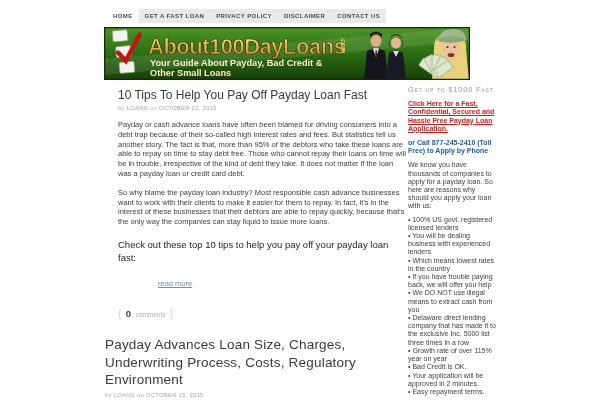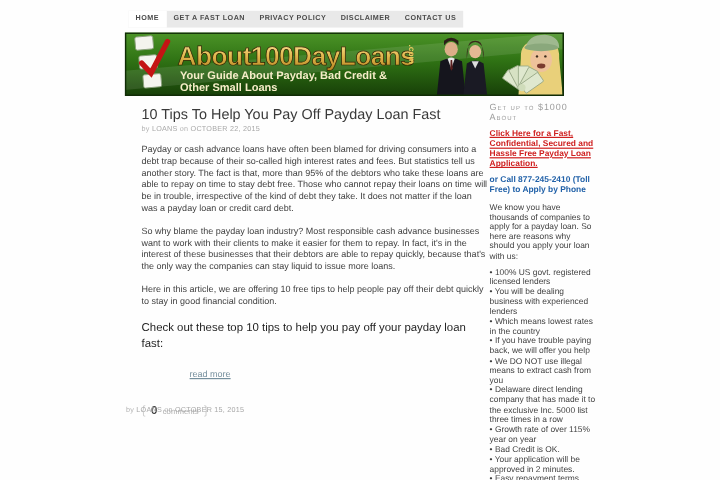--- a/index.html
+++ b/index.html
@@ -130,44 +130,44 @@
     <h1 class="post-title">10 Tips To Help You Pay Off Payday Loan Fast</h1>
     <div class="byline">
       <span>by</span>
       <span class="caps">LOANS</span>
       <span>on</span>
       <span class="caps">OCTOBER 22, 2015</span>
     </div>
     <div class="paras">
         <p>Payday or cash advance loans have often been blamed for driving consumers into a debt trap because of their so-called high interest rates and fees. But statistics tell us another story. The fact is that, more than 95% of the debtors who take these loans are able to repay on time to stay debt free. Those who cannot repay their loans on time will be in trouble, irrespective of the kind of debt they take. It does not matter if the loan was a payday loan or credit card debt.</p>
         <p>So why blame the payday loan industry? Most responsible cash advance businesses want to work with their clients to make it easier for them to repay. In fact, it's in the interest of these businesses that their debtors are able to repay quickly, because that's the only way the companies can stay liquid to issue more loans.</p>
-        <p>Here in this article, we are offering 10 free tips to help people pay off their debt quickly to stay in good financial condition.</p>
       </div>
     <h2 class="sub">Check out these top 10 tips to help you pay off your payday loan fast:</h2>
     <a class="readmore" href="#">read more</a>
     <div class="comments">
       <span class="brace">{</span>
       <span class="ccount">0</span>
       <span class="clabel">comments</span>
       <span class="brace">}</span>
     </div>
   </article>
 
   <article class="post2">
+    <h1 class="post-title2">Payday Advances Loan Size, Charges, Underwriting Process, Costs, Regulatory Environment</h1>
     <div class="byline">
       <span>by</span>
       <span class="caps">LOANS</span>
       <span>on</span>
       <span class="caps">OCTOBER 15, 2015</span>
     </div>
 
   </article>
 
   <aside class="sidebar">
-    <div class="sb-head">Get up to $1000 About</div>
+    <div class="sb-head">Get up to $1000 Fast</div>
     <a class="sb-apply" href="#">Click Here for a Fast, Confidential, Secured and Hassle Free Payday Loan Application.</a>
     <div class="sb-phone">or Call 877-245-2410 (Toll Free) to Apply by Phone</div>
     <p class="sb-intro">We know you have thousands of companies to apply for a payday loan. So here are reasons why should you apply your loan with us:</p>
     <ul class="sb-list">
         <li>100% US govt. registered licensed lenders</li>
         <li>You will be dealing business with experienced lenders</li>
         <li>Which means lowest rates in the country</li>
         <li>If you have trouble paying back, we will offer you help</li>
         <li>We DO NOT use illegal means to extract cash from you</li>
         <li>Delaware direct lending company that has made it to the exclusive Inc. 5000 list three times in a row</li>

